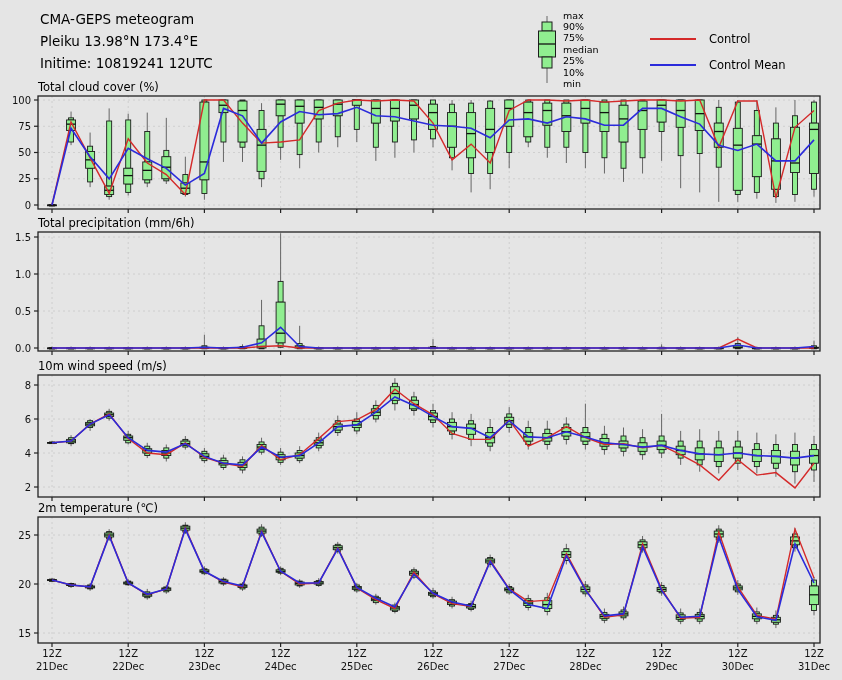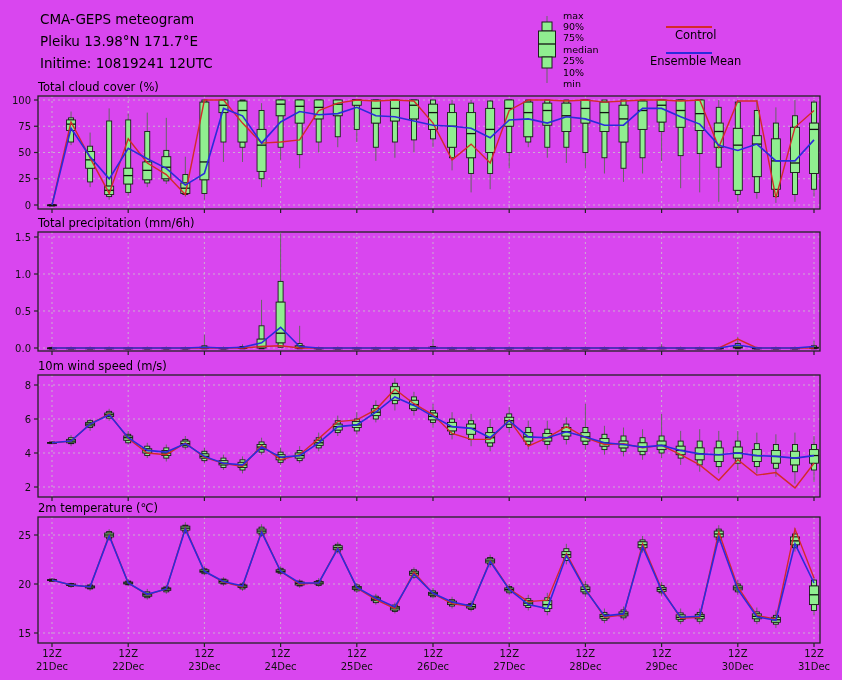--- a/index.html
+++ b/index.html
@@ -1,31 +1,31 @@
 <!DOCTYPE html>
 <html><head>
 <meta charset="utf-8">
 <style>
   html,body{margin:0;padding:0;background:#fff;}
-  .figure{position:relative;width:842px;height:680px;background:#d946ef;
+  .figure{position:relative;width:842px;height:680px;background:#e5e5e5;
           font-family:"DejaVu Sans","Liberation Sans",sans-serif;overflow:hidden;}
   .header{position:absolute;left:40px;top:8px;line-height:22px;font-size:13.5px;color:#000;}
   .legend-lines{position:absolute;left:650px;top:26px;}
-  .legend-row{display:flex;align-items:center;height:26px;flex-direction:column;}
+  .legend-row{display:flex;align-items:center;height:26px;}
   .swatch{width:46px;height:2.4px;margin-right:13px;}
   .legend-label{font-size:11.5px;color:#000;}
   svg text{font-family:"DejaVu Sans","Liberation Sans",sans-serif;}
 </style>
 </head>
 <body>
 
 <div class="figure">
   <div class="header">
     <div>CMA-GEPS meteogram</div>
-    <div>Pleiku 13.98°N 171.7°E</div>
+    <div>Pleiku 13.98°N 173.4°E</div>
     <div>Initime: 10819241 12UTC</div>
   </div>
 
   <svg id="legend-box-svg" style="position:absolute;left:533px;top:8px;" width="110" height="88">
       <line x1="14" x2="14" y1="8" y2="75" stroke="#666666" stroke-width="1"></line>
       <rect x="9" y="14" width="10" height="9" fill="#90ee90" stroke="#1c1c1c" stroke-width="1"></rect>
       <rect x="5.5" y="23" width="17" height="26" fill="#90ee90" stroke="#1c1c1c" stroke-width="1"></rect>
       <rect x="9" y="49" width="10" height="11" fill="#90ee90" stroke="#1c1c1c" stroke-width="1"></rect>
       <line x1="5.5" x2="22.5" y1="36" y2="36" stroke="#111" stroke-width="1.3"></line>
       <text x="30" y="11" font-size="9.5" fill="#000">max</text>
@@ -37,21 +37,21 @@
       <text x="30" y="79" font-size="9.5" fill="#000">min</text>
     </svg>
 
   <div class="legend-lines">
     <div class="legend-row">
       <div class="swatch" style="background: rgb(212, 42, 42);"></div>
       <span class="legend-label">Control</span>
     </div>
     <div class="legend-row">
       <div class="swatch" style="background: rgb(43, 43, 219);"></div>
-      <span class="legend-label">Ensemble Mean</span>
+      <span class="legend-label">Control Mean</span>
     </div>
   </div>
 
   <svg id="chart" style="position:absolute;left:0;top:0;" width="842" height="680" viewBox="0 0 842 680">
       <g>
         <text x="38" y="91" font-size="11.5" fill="#000">Total cloud cover (%)</text>
         <g>
           <line x1="38" x2="820" y1="205" y2="205" stroke="#c9c9c9" stroke-width="0.8" stroke-dasharray="2 3"></line>
           <line x1="38" x2="820" y1="178.75" y2="178.75" stroke="#c9c9c9" stroke-width="0.8" stroke-dasharray="2 3"></line>
           <line x1="38" x2="820" y1="152.5" y2="152.5" stroke="#c9c9c9" stroke-width="0.8" stroke-dasharray="2 3"></line>

